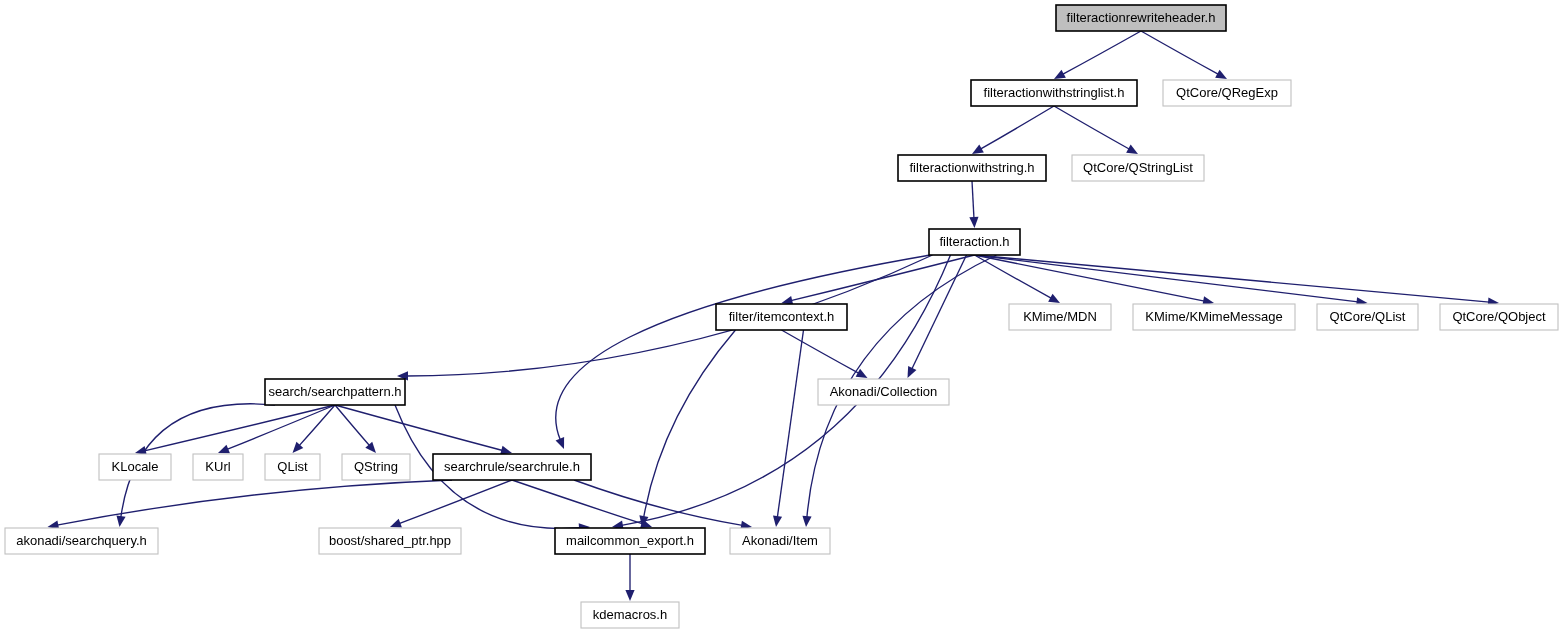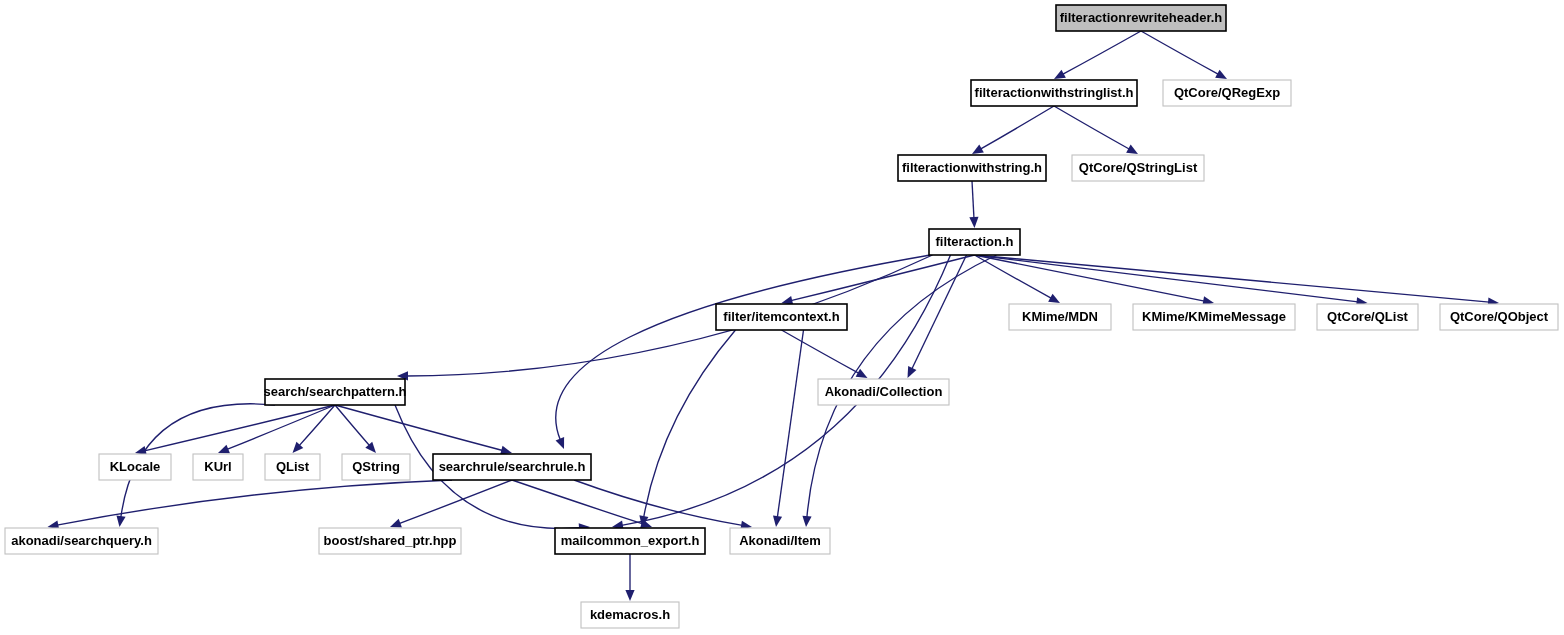--- a/index.html
+++ b/index.html
@@ -11,21 +11,20 @@
     font-family: "Liberation Sans", sans-serif;
     width: 1564px;
     height: 635px;
     overflow: hidden;
   }
   #graph-root {
     position: relative;
     width: 1564px;
     height: 635px;
     background: #ffffff;
-    font-weight: bold;
   }
   svg#dep-graph {
     display: block;
     width: 1564px;
     height: 635px;
   }
   .node-box {
     stroke-width: 1;
   }
   .node-box.internal {

